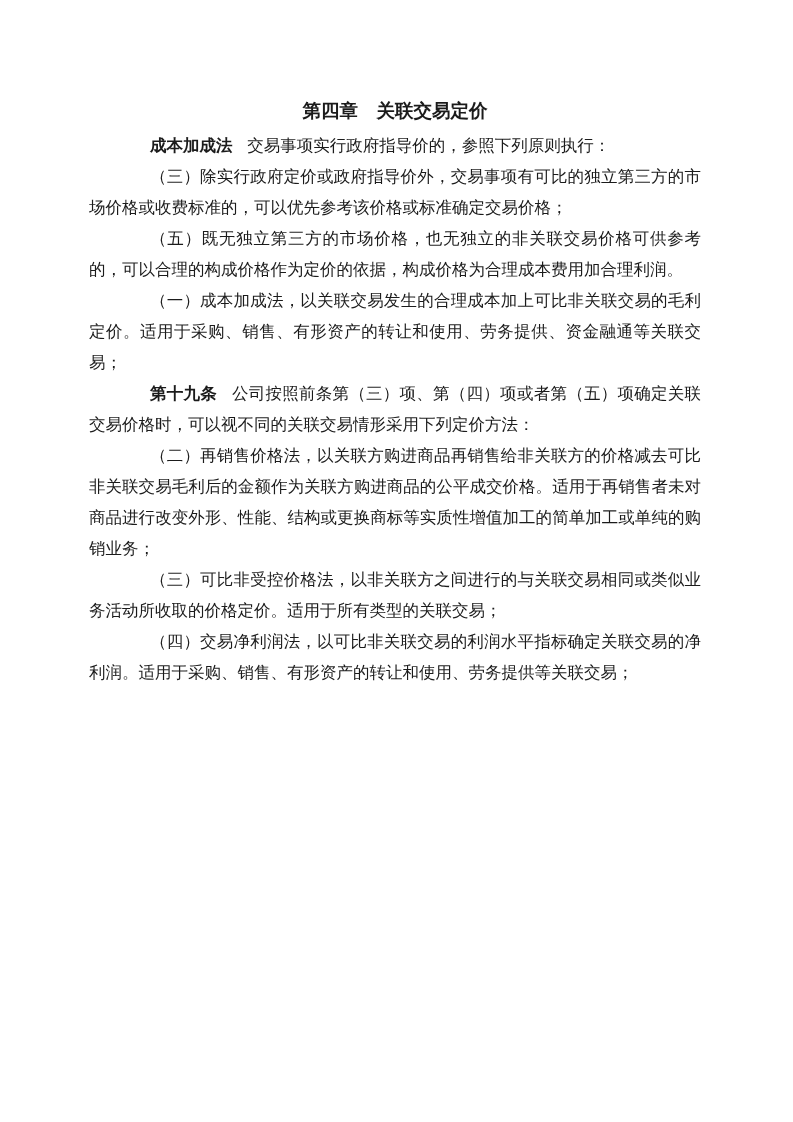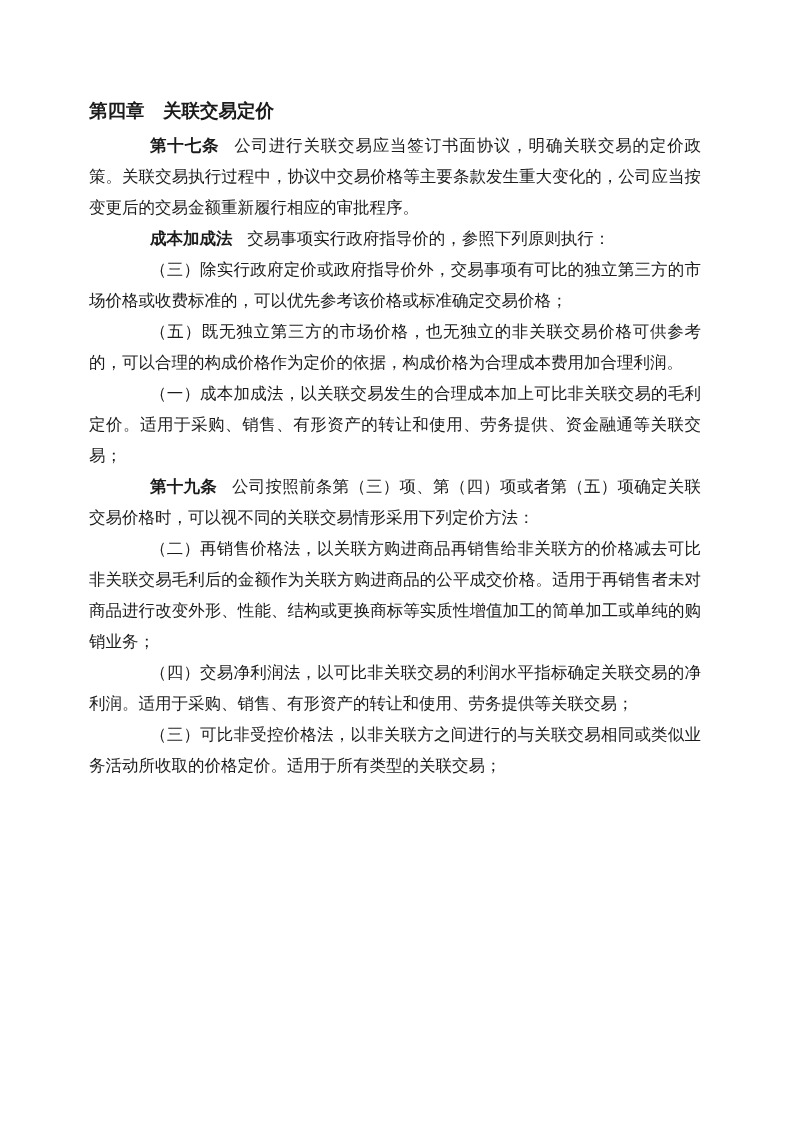--- a/index.html
+++ b/index.html
@@ -19,20 +19,21 @@
   .content {
     position: absolute;
     left: 89px;
     top: 96px;
     width: 612px;
   }
   .chapter-title {
     margin: 0 0 3px 0;
     font-size: 18.5px;
     font-weight: bold;
+    text-align: center;
     line-height: 31px;
     white-space: pre;
   }
   p.para {
     margin: 0;
     font-size: 16.5px;
     line-height: 31px;
     text-align: justify;
     text-indent: 61px;
     word-break: break-all;
@@ -45,23 +46,20 @@
   }
 </style>
 </head>
 <body>
 
 <div class="page">
   <div class="content">
 
     <h1 class="chapter-title">第四章　关联交易定价</h1>
 
-    <p class="para">
-      <span class="lead">第十七条</span><span>公司进行关联交易应当签订书面协议，明确关联交易的定价政策。关联交易执行过程中，协议中交易价格等主要条款发生重大变化的，公司应当按变更后的交易金额重新履行相应的审批程序。</span>
-    </p>
 
     <p class="para">
       <span class="lead">成本加成法</span><span>交易事项实行政府指导价的，参照下列原则执行：</span>
     </p>
 
 
 
     <p class="para">
       <span class="lead"></span><span>（三）除实行政府定价或政府指导价外，交易事项有可比的独立第三方的市场价格或收费标准的，可以优先参考该价格或标准确定交易价格；</span>
     </p>
@@ -77,22 +75,22 @@
 
     <p class="para">
       <span class="lead">第十九条</span><span>公司按照前条第（三）项、第（四）项或者第（五）项确定关联交易价格时，可以视不同的关联交易情形采用下列定价方法：</span>
     </p>
 
     <p class="para">
       <span class="lead"></span><span>（二）再销售价格法，以关联方购进商品再销售给非关联方的价格减去可比非关联交易毛利后的金额作为关联方购进商品的公平成交价格。适用于再销售者未对商品进行改变外形、性能、结构或更换商标等实质性增值加工的简单加工或单纯的购销业务；</span>
     </p>
 
     <p class="para">
-      <span class="lead"></span><span>（四）交易净利润法，以可比非关联交易的利润水平指标确定关联交易的净利润。适用于采购、销售、有形资产的转让和使用、劳务提供等关联交易；</span>
+      <span class="lead"></span><span>（三）可比非受控价格法，以非关联方之间进行的与关联交易相同或类似业务活动所收取的价格定价。适用于所有类型的关联交易；</span>
     </p>
 
     <p class="para">
-      <span class="lead"></span><span>（三）可比非受控价格法，以非关联方之间进行的与关联交易相同或类似业务活动所收取的价格定价。适用于所有类型的关联交易；</span>
+      <span class="lead"></span><span>（四）交易净利润法，以可比非关联交易的利润水平指标确定关联交易的净利润。适用于采购、销售、有形资产的转让和使用、劳务提供等关联交易；</span>
     </p>
 
 
   </div>
 </div>
 
 </body></html>

